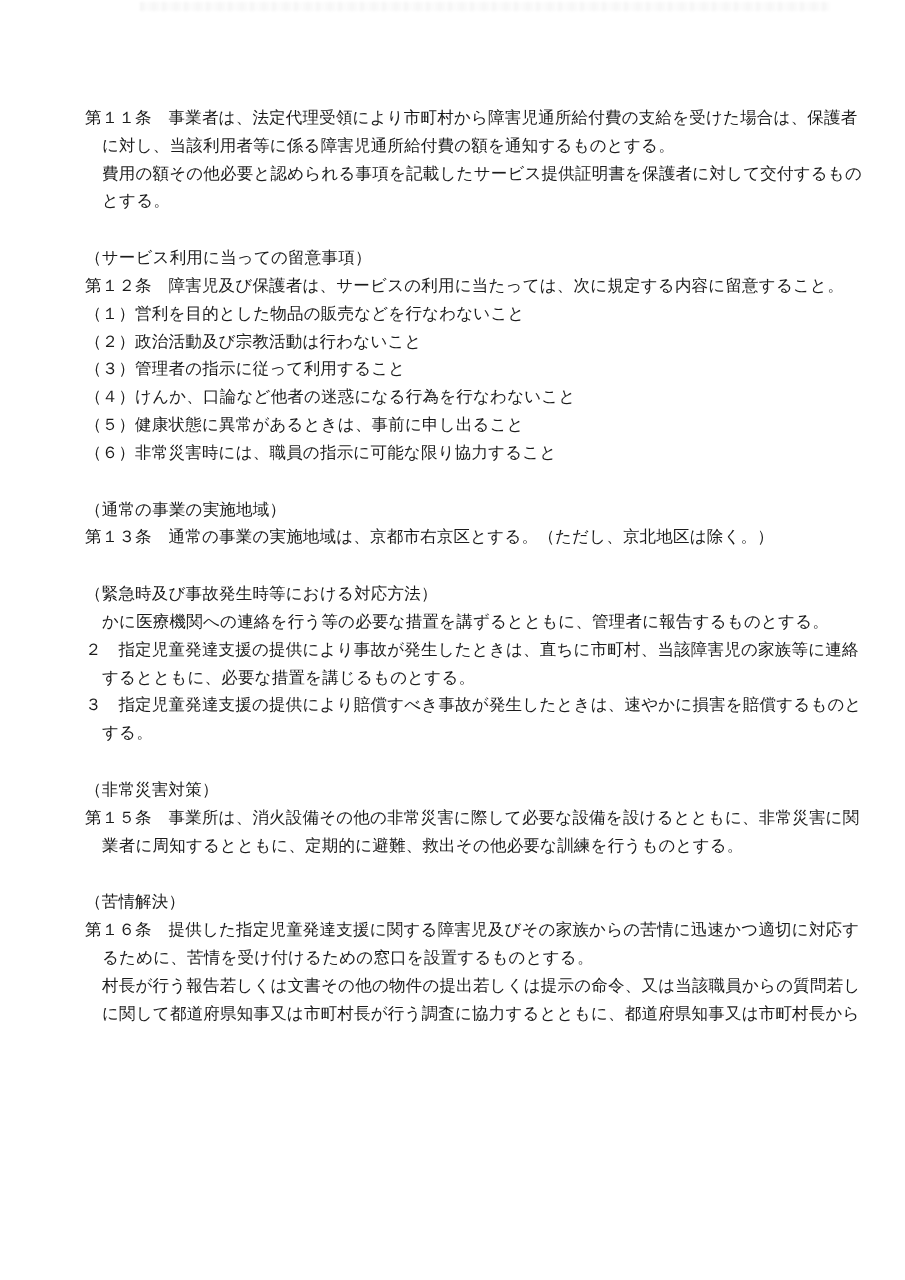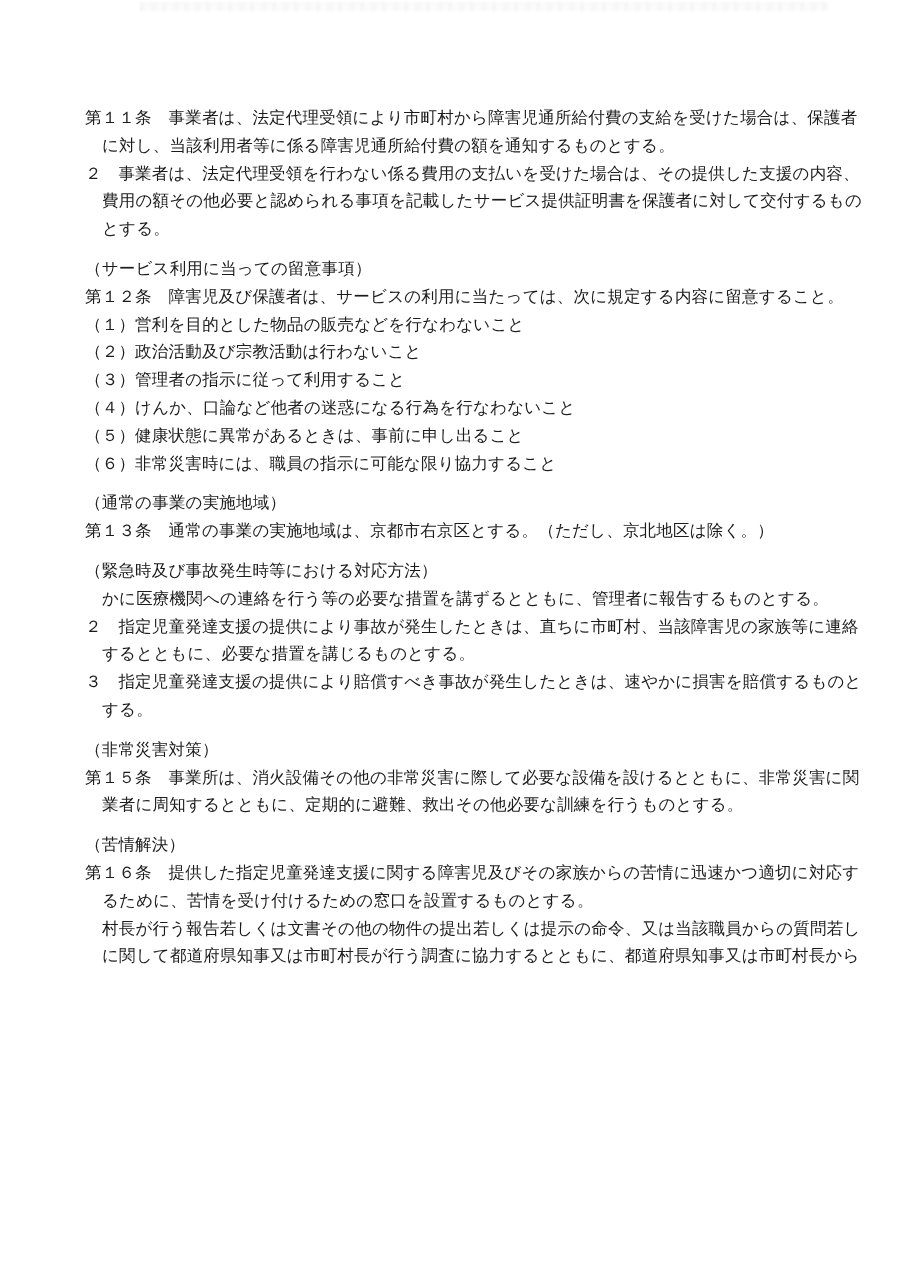--- a/index.html
+++ b/index.html
@@ -33,39 +33,38 @@
     position: absolute;
     left: 85px;
     top: 104px;
     width: 758px;
     font-size: 16.5px;
     line-height: 27.8px;
     letter-spacing: 0.2px;
     text-align: left;
   }
   .section + .section {
-    margin-top: 12px; 
+    margin-top: 29px; 
   }
   .line {
     white-space: nowrap;
     height: 27.8px;
   }
   .indent-0 { margin-left: 0; }
   .indent-1 { margin-left: 17px; }
 </style>
 </head>
 <body>
 
 <div class="page">
   <div class="scan-artifact"></div>
   <div class="doc">
       <div class="section">
         <div class="line indent-0">第１１条　事業者は、法定代理受領により市町村から障害児通所給付費の支給を受けた場合は、保護者</div>
         <div class="line indent-1">に対し、当該利用者等に係る障害児通所給付費の額を通知するものとする。</div>
-        <div class="line indent-0">２　事業者は、法定代理受領を行わない係る費用の支払いを受けた場合は、その提供した支援の内容、</div>
         <div class="line indent-1">費用の額その他必要と認められる事項を記載したサービス提供証明書を保護者に対して交付するもの</div>
         <div class="line indent-1">とする。</div>
       </div>
       <div class="section">
         <div class="line indent-0 heading">（サービス利用に当っての留意事項）</div>
         <div class="line indent-0">第１２条　障害児及び保護者は、サービスの利用に当たっては、次に規定する内容に留意すること。</div>
         <div class="line indent-0">（１）営利を目的とした物品の販売などを行なわないこと</div>
         <div class="line indent-0">（２）政治活動及び宗教活動は行わないこと</div>
         <div class="line indent-0">（３）管理者の指示に従って利用すること</div>
         <div class="line indent-0">（４）けんか、口論など他者の迷惑になる行為を行なわないこと</div>

